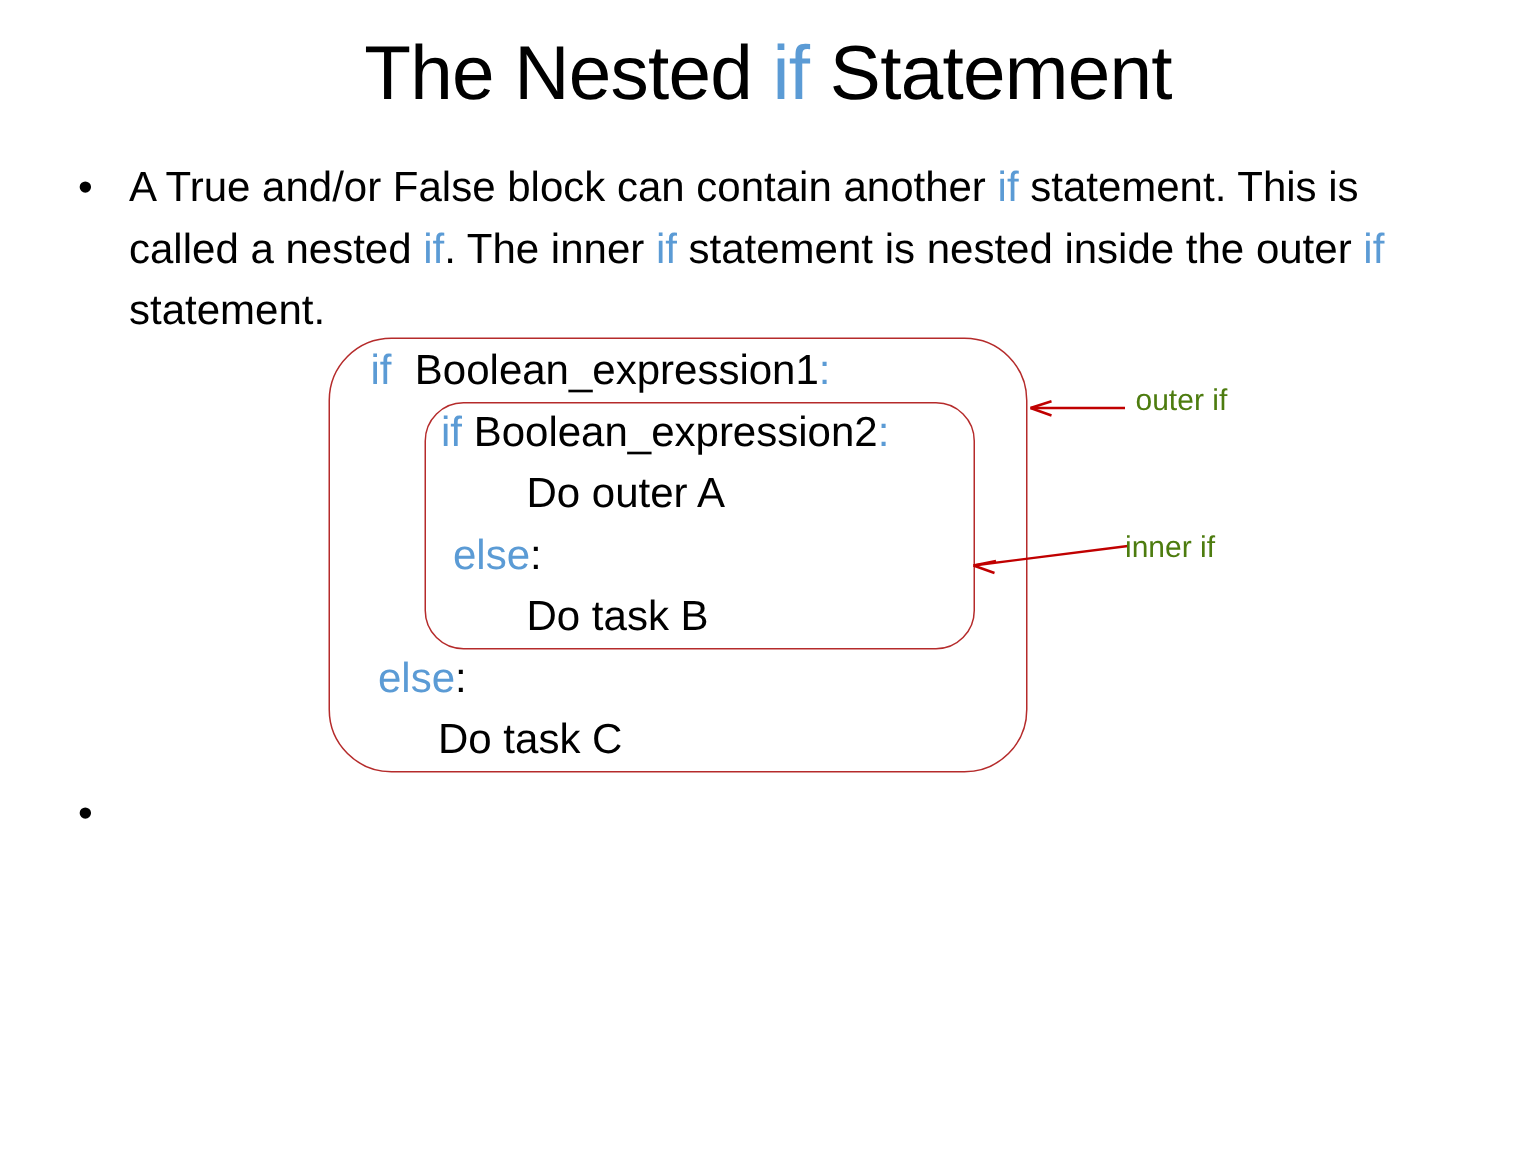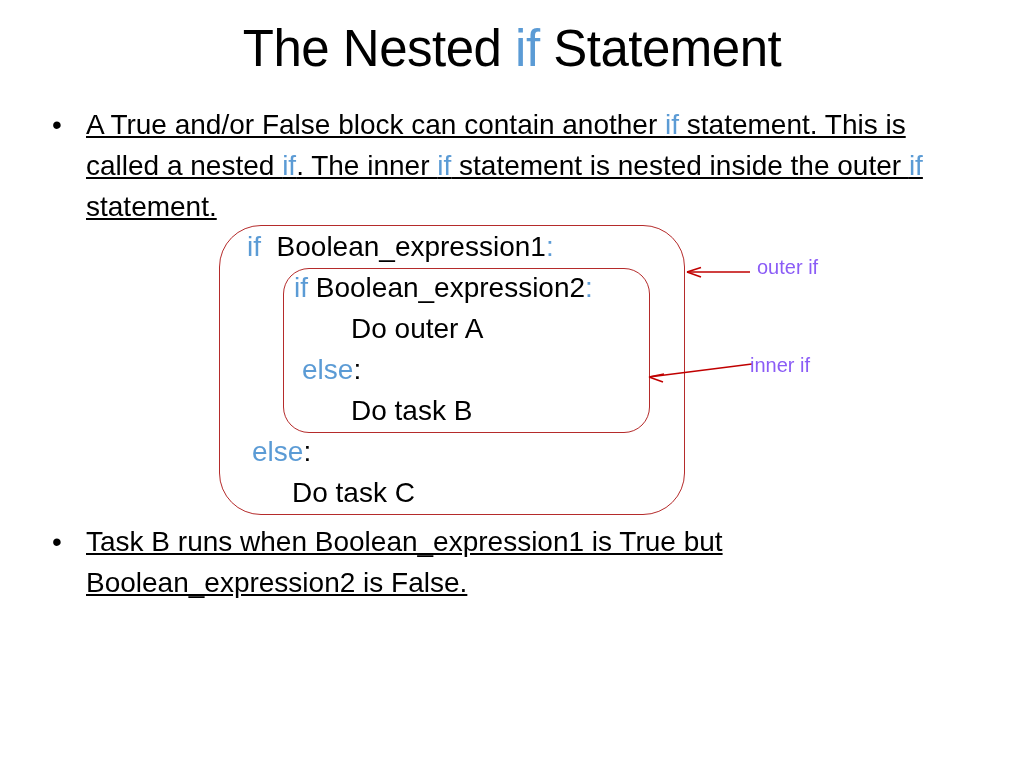--- a/index.html
+++ b/index.html
@@ -43,21 +43,21 @@
     font-size: 28px;
     line-height: 41px;
   }
   .bullet-dot {
     position: absolute;
     left: 8px;
     top: 0;
     font-size: 28px;
     line-height: 41px;
   }
-  .bullet-para { margin: 0; text-decoration: underline; }
+  .bullet-para { margin: 0; }
 
   #bullet-1 { top: 104px; }
   #bullet-2 { top: 521px; }
 
   
   .code-area {
     position: absolute;
     left: 0;
     top: 212px;
     width: 1024px;
@@ -99,21 +99,21 @@
   #code-line-1 { left: 294px; top: 55px; }
   #code-line-2 { left: 351px; top: 96px; }
   #code-line-3 { left: 302px; top: 137px; }
   #code-line-4 { left: 351px; top: 178px; }
   #code-line-5 { left: 252px; top: 219px; }
   #code-line-6 { left: 292px; top: 260px; }
 
   
   .annot-label {
     position: absolute;
-    color: #8b5cf6;
+    color: #4d7c0f;
     font-size: 20px;
     line-height: 24px;
     white-space: nowrap;
   }
   #annot-outer-label { left: 757px; top: 255px; }
   #annot-inner-label { left: 750px; top: 353px; }
 
   .annot-svg {
     position: absolute;
     left: 0;
@@ -171,15 +171,14 @@
     <path d="M 649 377 L 664 374 M 649 377 L 663 382"></path>
   </g>
 </svg>
 
 <div class="annot-label" id="annot-outer-label">outer if</div>
 <div class="annot-label" id="annot-inner-label">inner if</div>
 
 <div class="bullet-block" id="bullet-2">
   <div class="bullet-row">
     <span class="bullet-dot">•</span>
-    <p class="bullet-para">Task B runs when Boolean_expression1 is True  but Boolean_expression2 is False.</p>
   </div>
 </div>
 
 </body></html>

